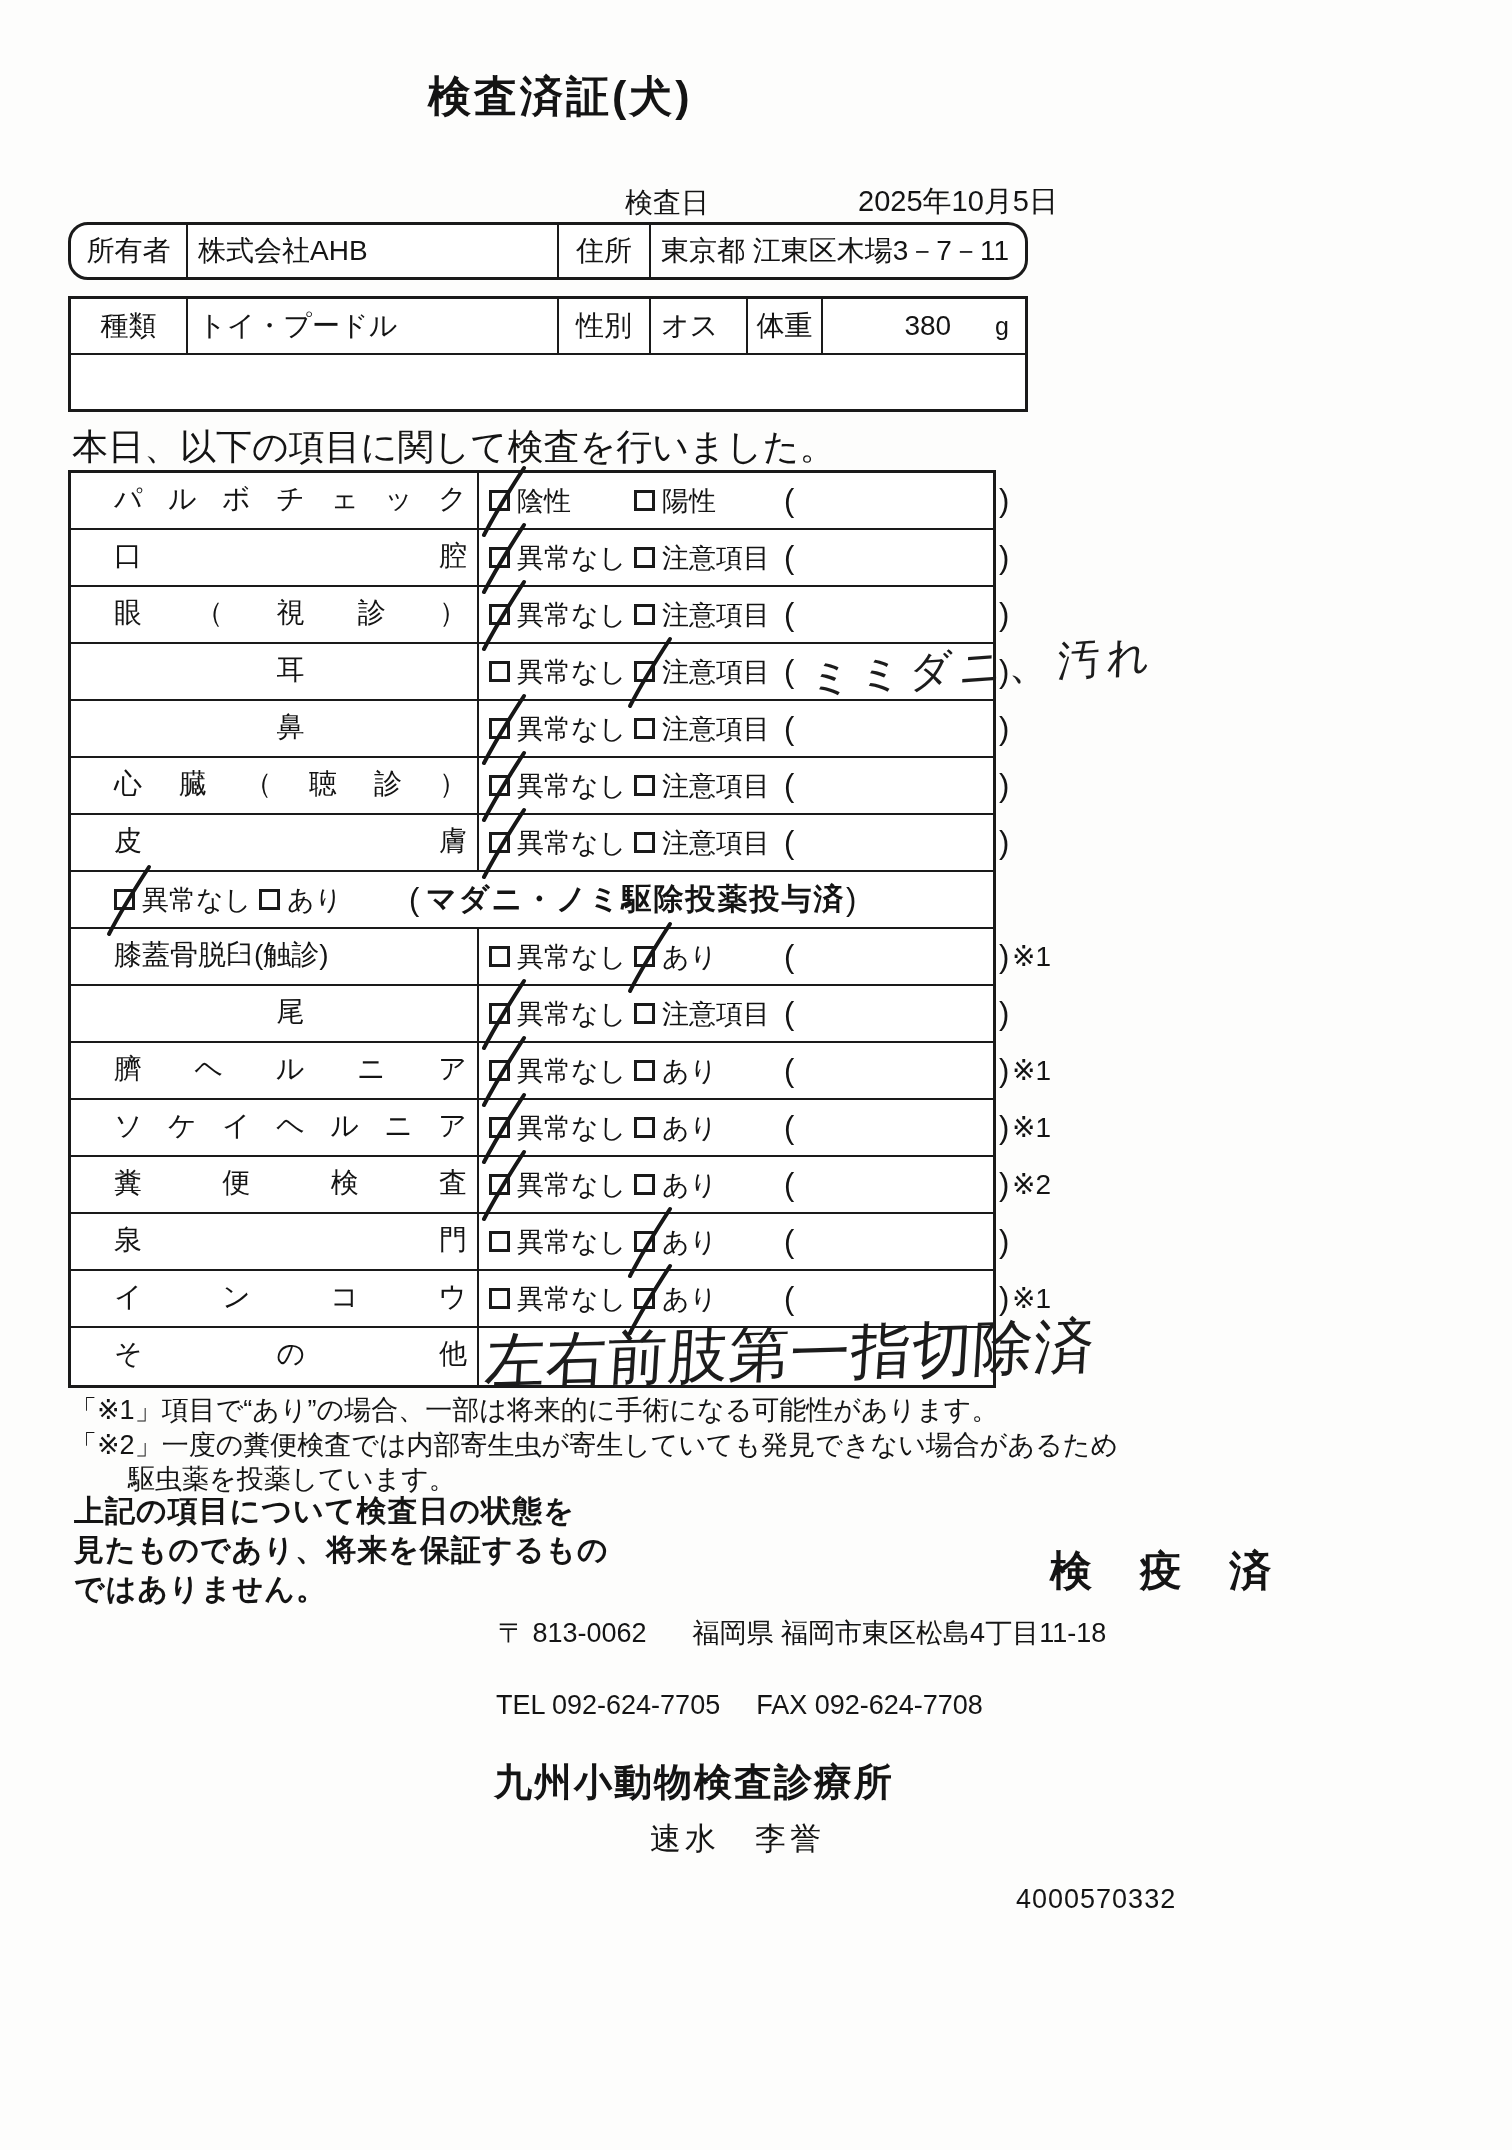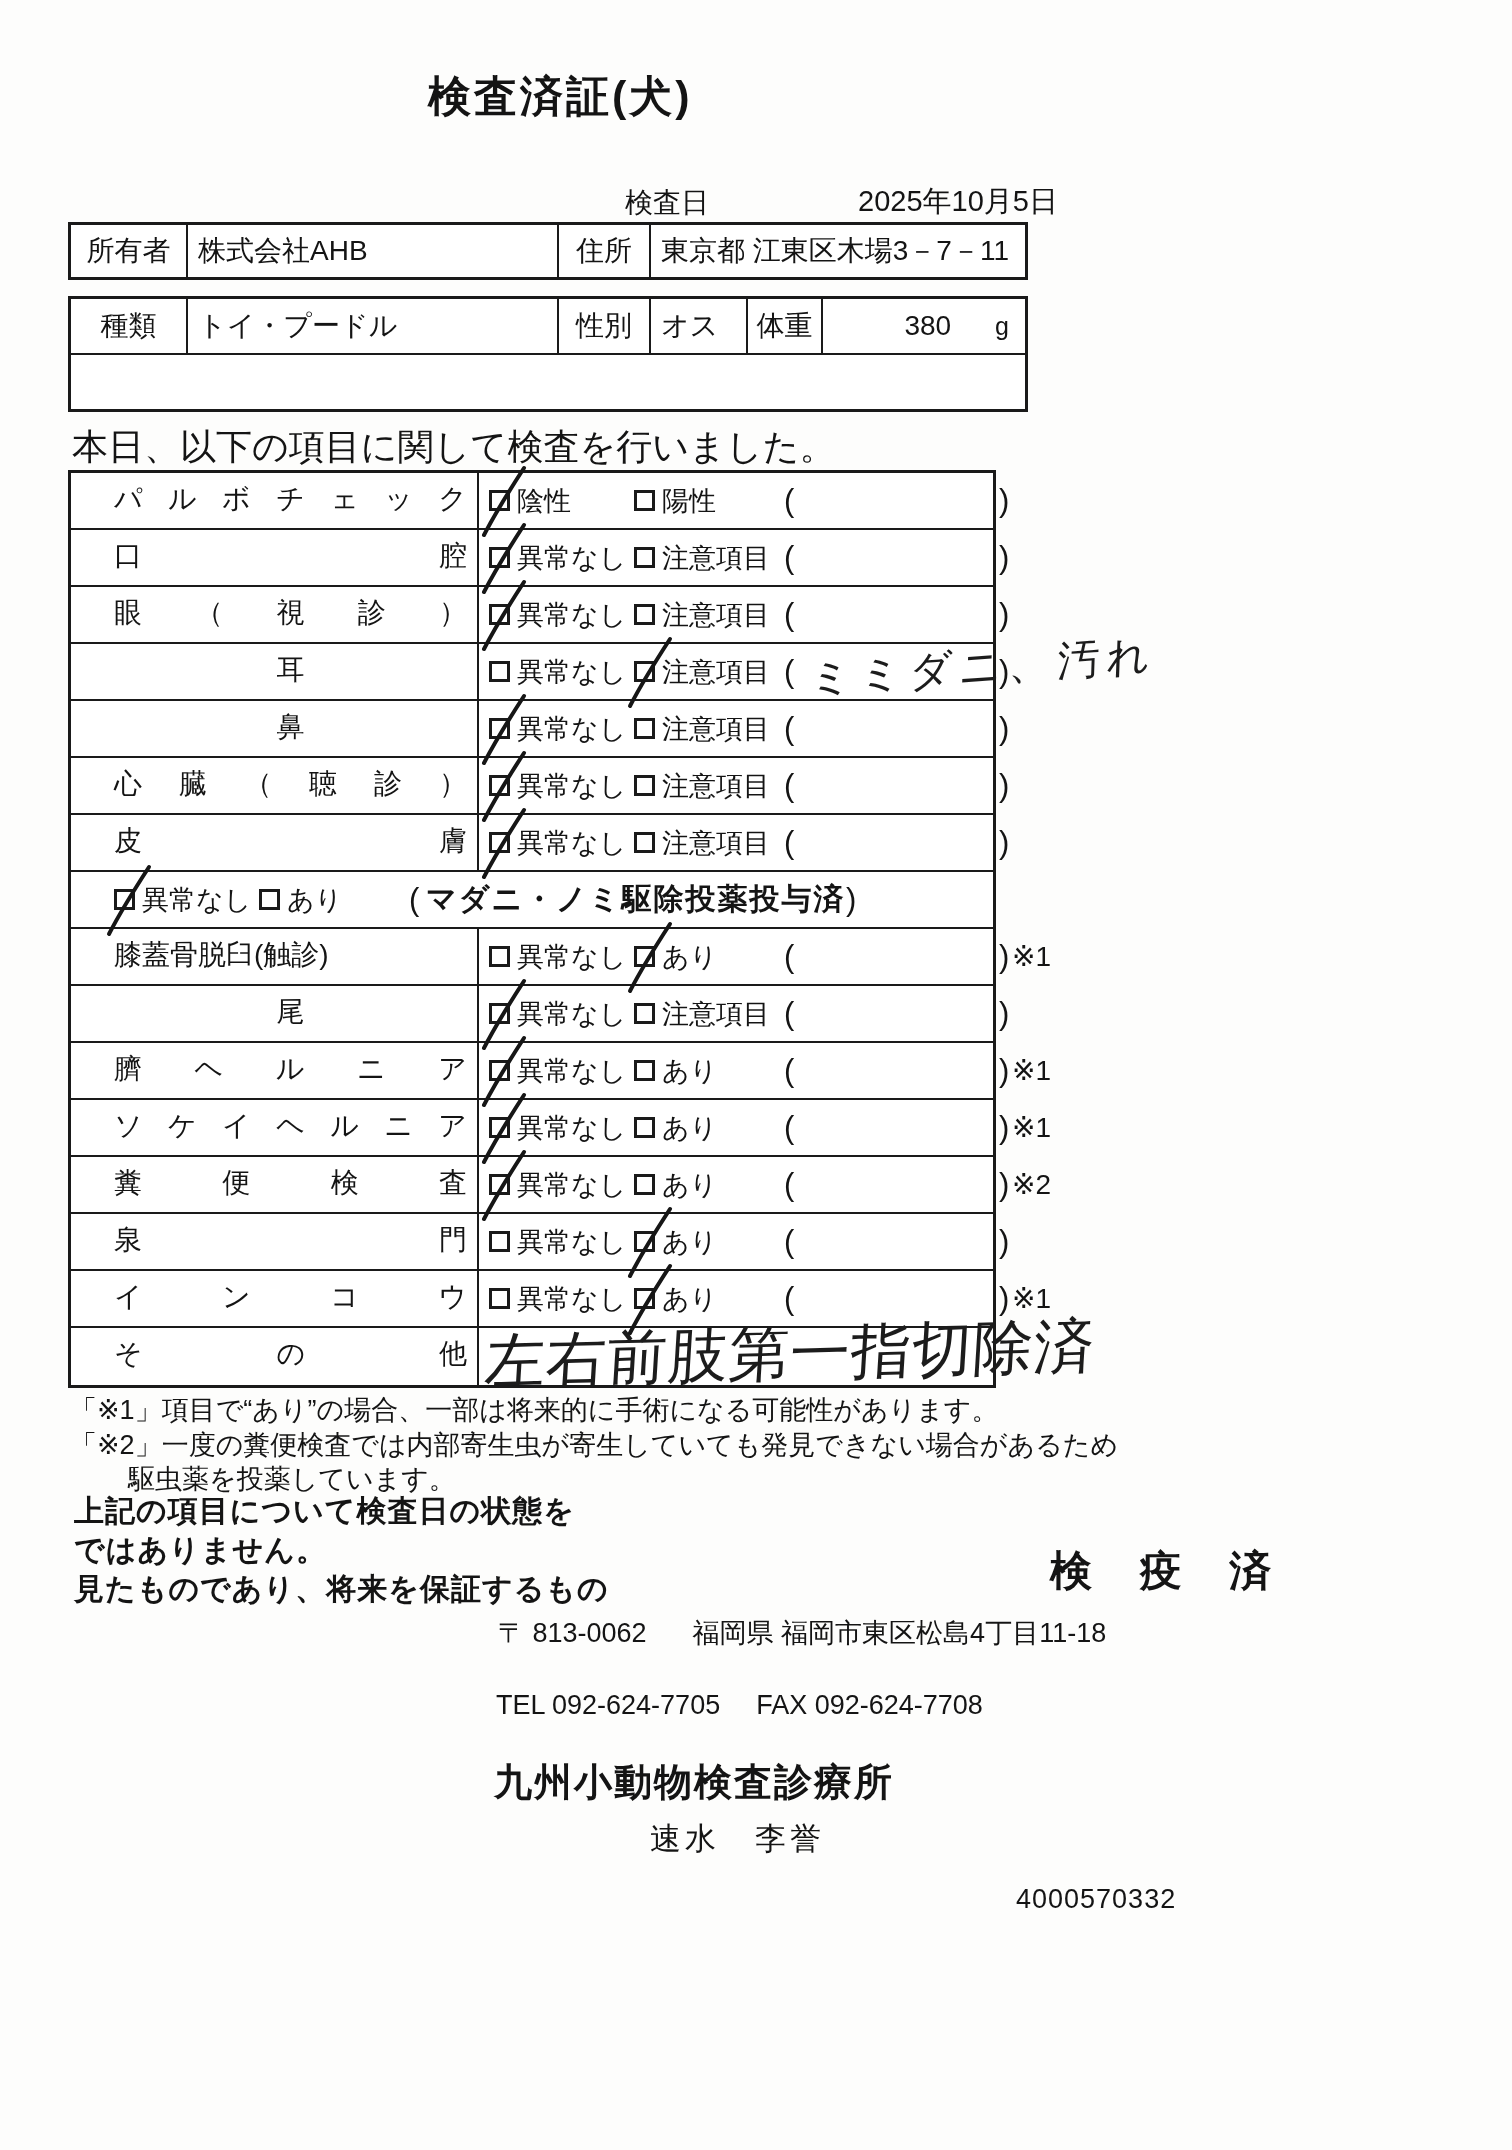--- a/index.html
+++ b/index.html
@@ -6,21 +6,21 @@
   .page{
     position:relative;width:1512px;height:2150px;background:#fdfdfc;
     font-family:"Liberation Sans","DejaVu Sans",sans-serif;color:#141414;
     overflow:hidden;margin:0 auto;
   }
   .title{position:absolute;left:428px;top:68px;font-size:43px;font-weight:bold;letter-spacing:3px;}
   .insp-label{position:absolute;left:625px;top:184px;font-size:28px;}
   .insp-value{position:absolute;left:858px;top:182px;font-size:29px;}
 
   .tbl{position:absolute;left:68px;border:3px solid #1a1a1a;box-sizing:border-box;background:#fff;}
-  .tableA{top:222px;width:960px;height:58px;display:flex;}
+  .tableA{top:222px;width:960px;height:58px;display:flex;border-radius:20px;}
   .tableB{top:296px;width:960px;height:116px;}
   .trow{display:flex;height:54px;box-sizing:border-box;}
   .trow.first{border-bottom:2.5px solid #1a1a1a;height:56px;}
   .cell{box-sizing:border-box;border-right:2.5px solid #1a1a1a;display:flex;align-items:center;font-size:28px;overflow:hidden;}
   .cell.hdr{justify-content:center;}
   .cell.val{padding-left:10px;}
   .cell.lastc{border-right:none;flex:1;}
   .w1{width:117px;}.w2{width:371px;}.w3{width:92px;}.w4{width:97px;}.w5{width:75px;}
   .wval{flex:1;text-align:right;padding-right:44px;}
   .wunit{padding-right:16px;font-size:25px;}
@@ -297,22 +297,22 @@
         </div>
       </div>
     </div>
 
   <div class="note-line note1">「※1」項目で“あり”の場合、一部は将来的に手術になる可能性があります。</div>
   <div class="note-line note2a">「※2」一度の糞便検査では内部寄生虫が寄生していても発見できない場合があるため</div>
   <div class="note-line note2b">駆虫薬を投薬しています。</div>
 
   <div class="disclaimer">
     <div>上記の項目について検査日の状態を</div>
+    <div>見たものであり、将来を保証するもの</div>
     <div>ではありません。</div>
-    <div>見たものであり、将来を保証するもの</div>
   </div>
 
   <div class="stamp">検 疫 済</div>
 
   <div class="addr">
     <span class="postal">〒 813-0062</span><span>福岡県 福岡市東区松島4丁目11-18</span>
   </div>
 
   <div class="telfax">
     <span class="tel">TEL 092-624-7705</span><span>FAX 092-624-7708</span>

